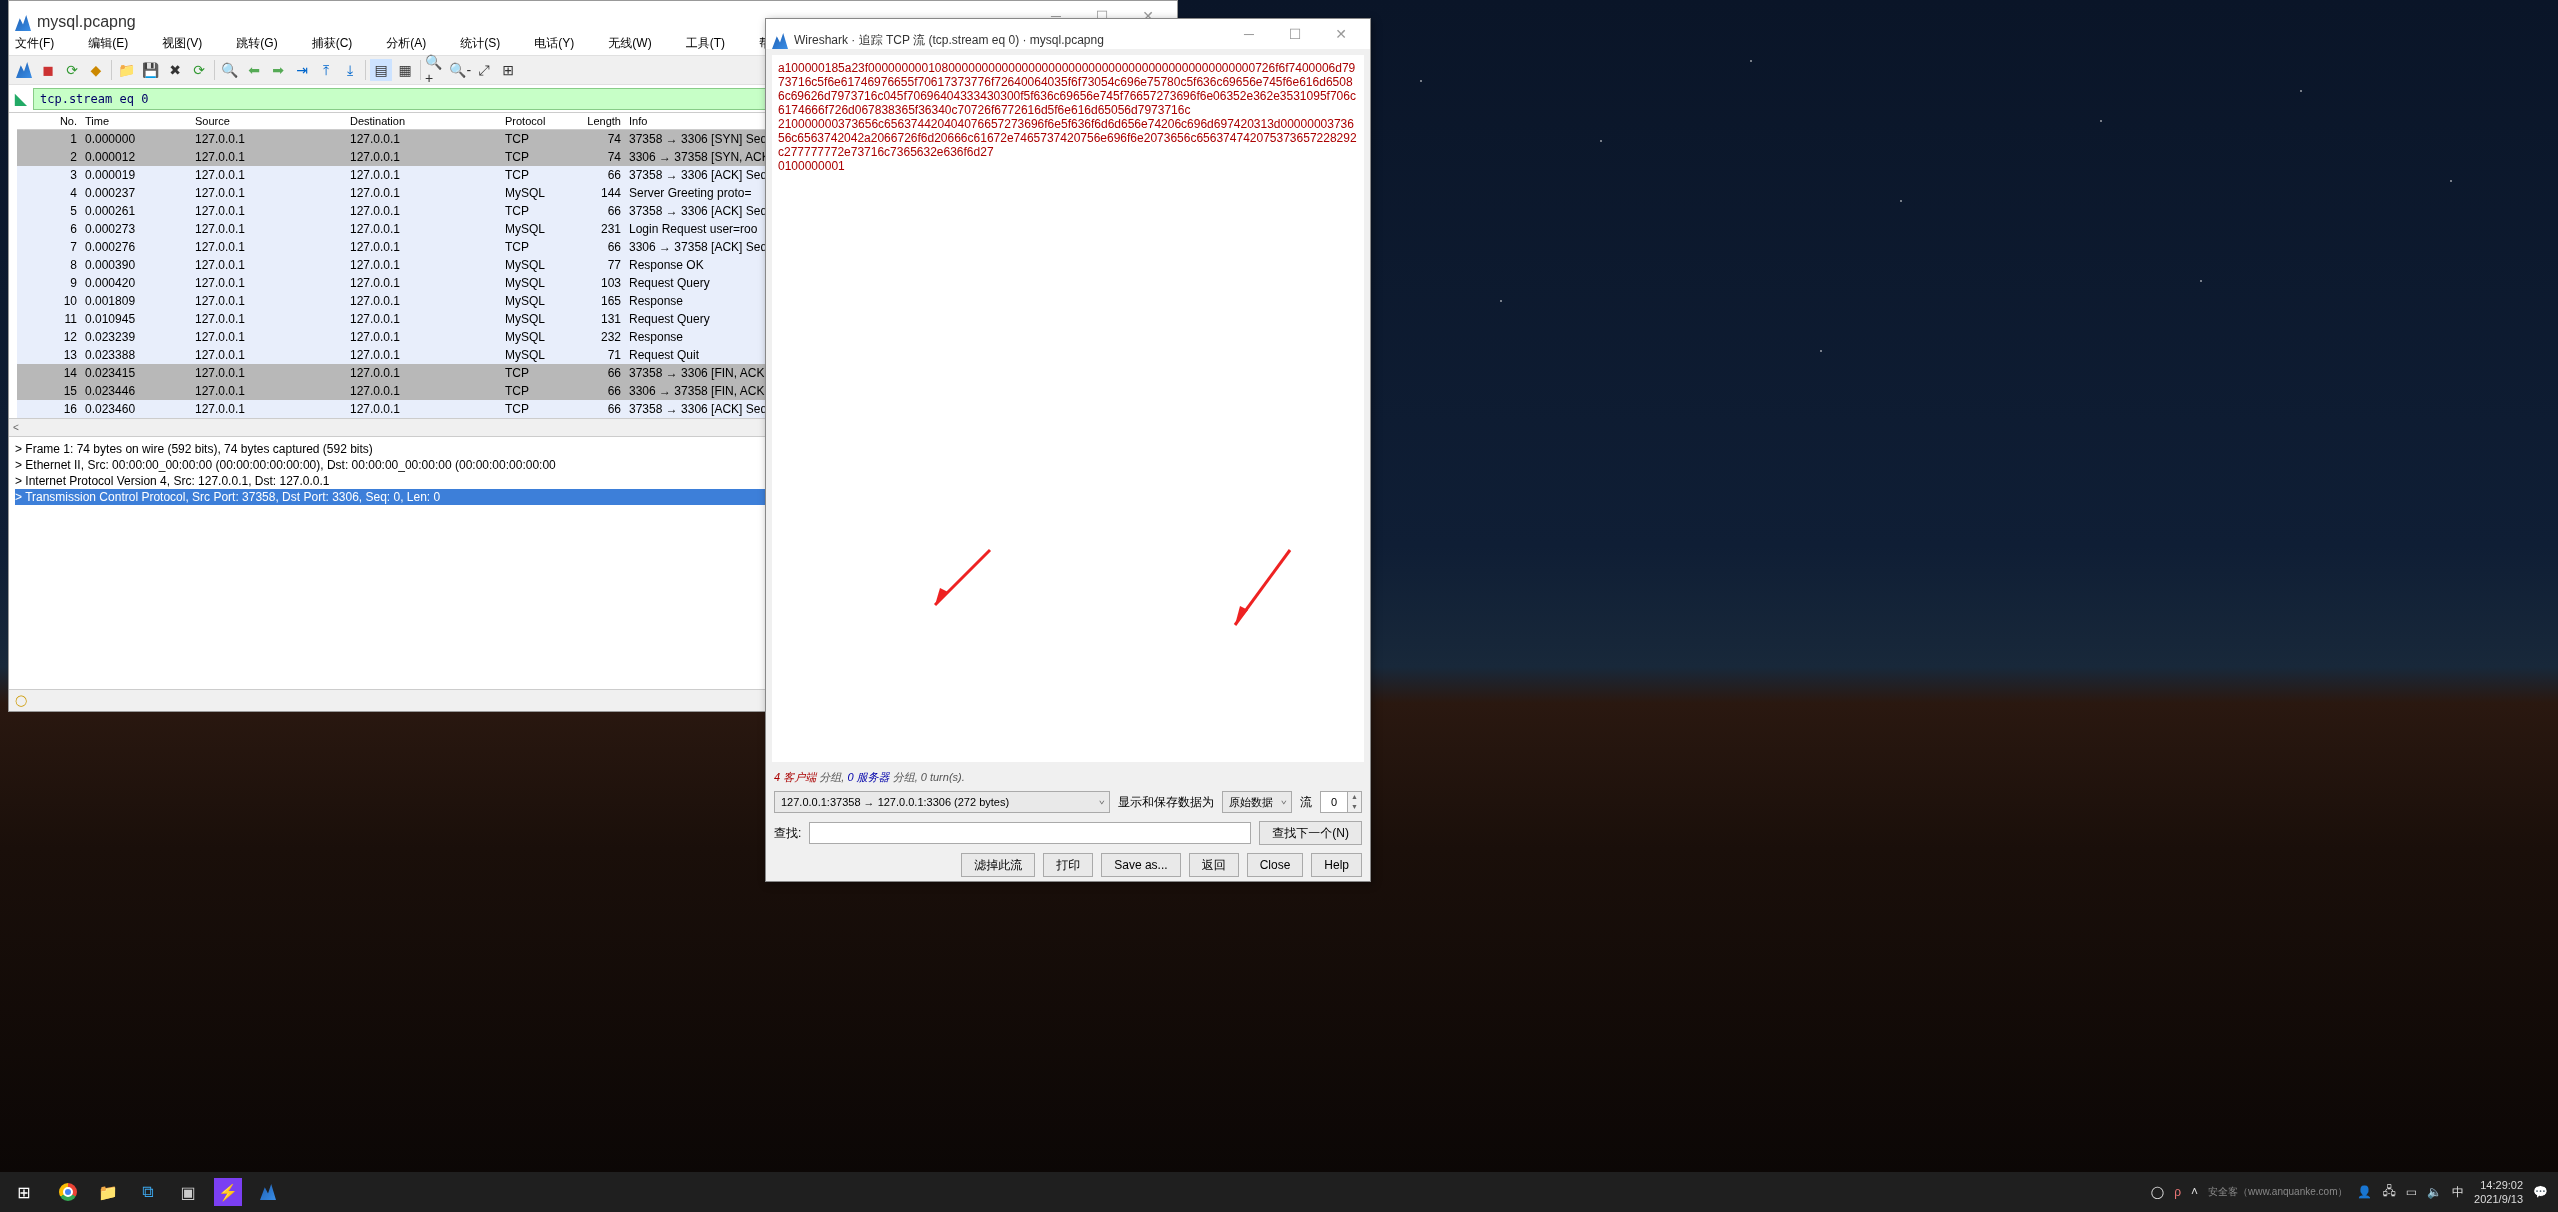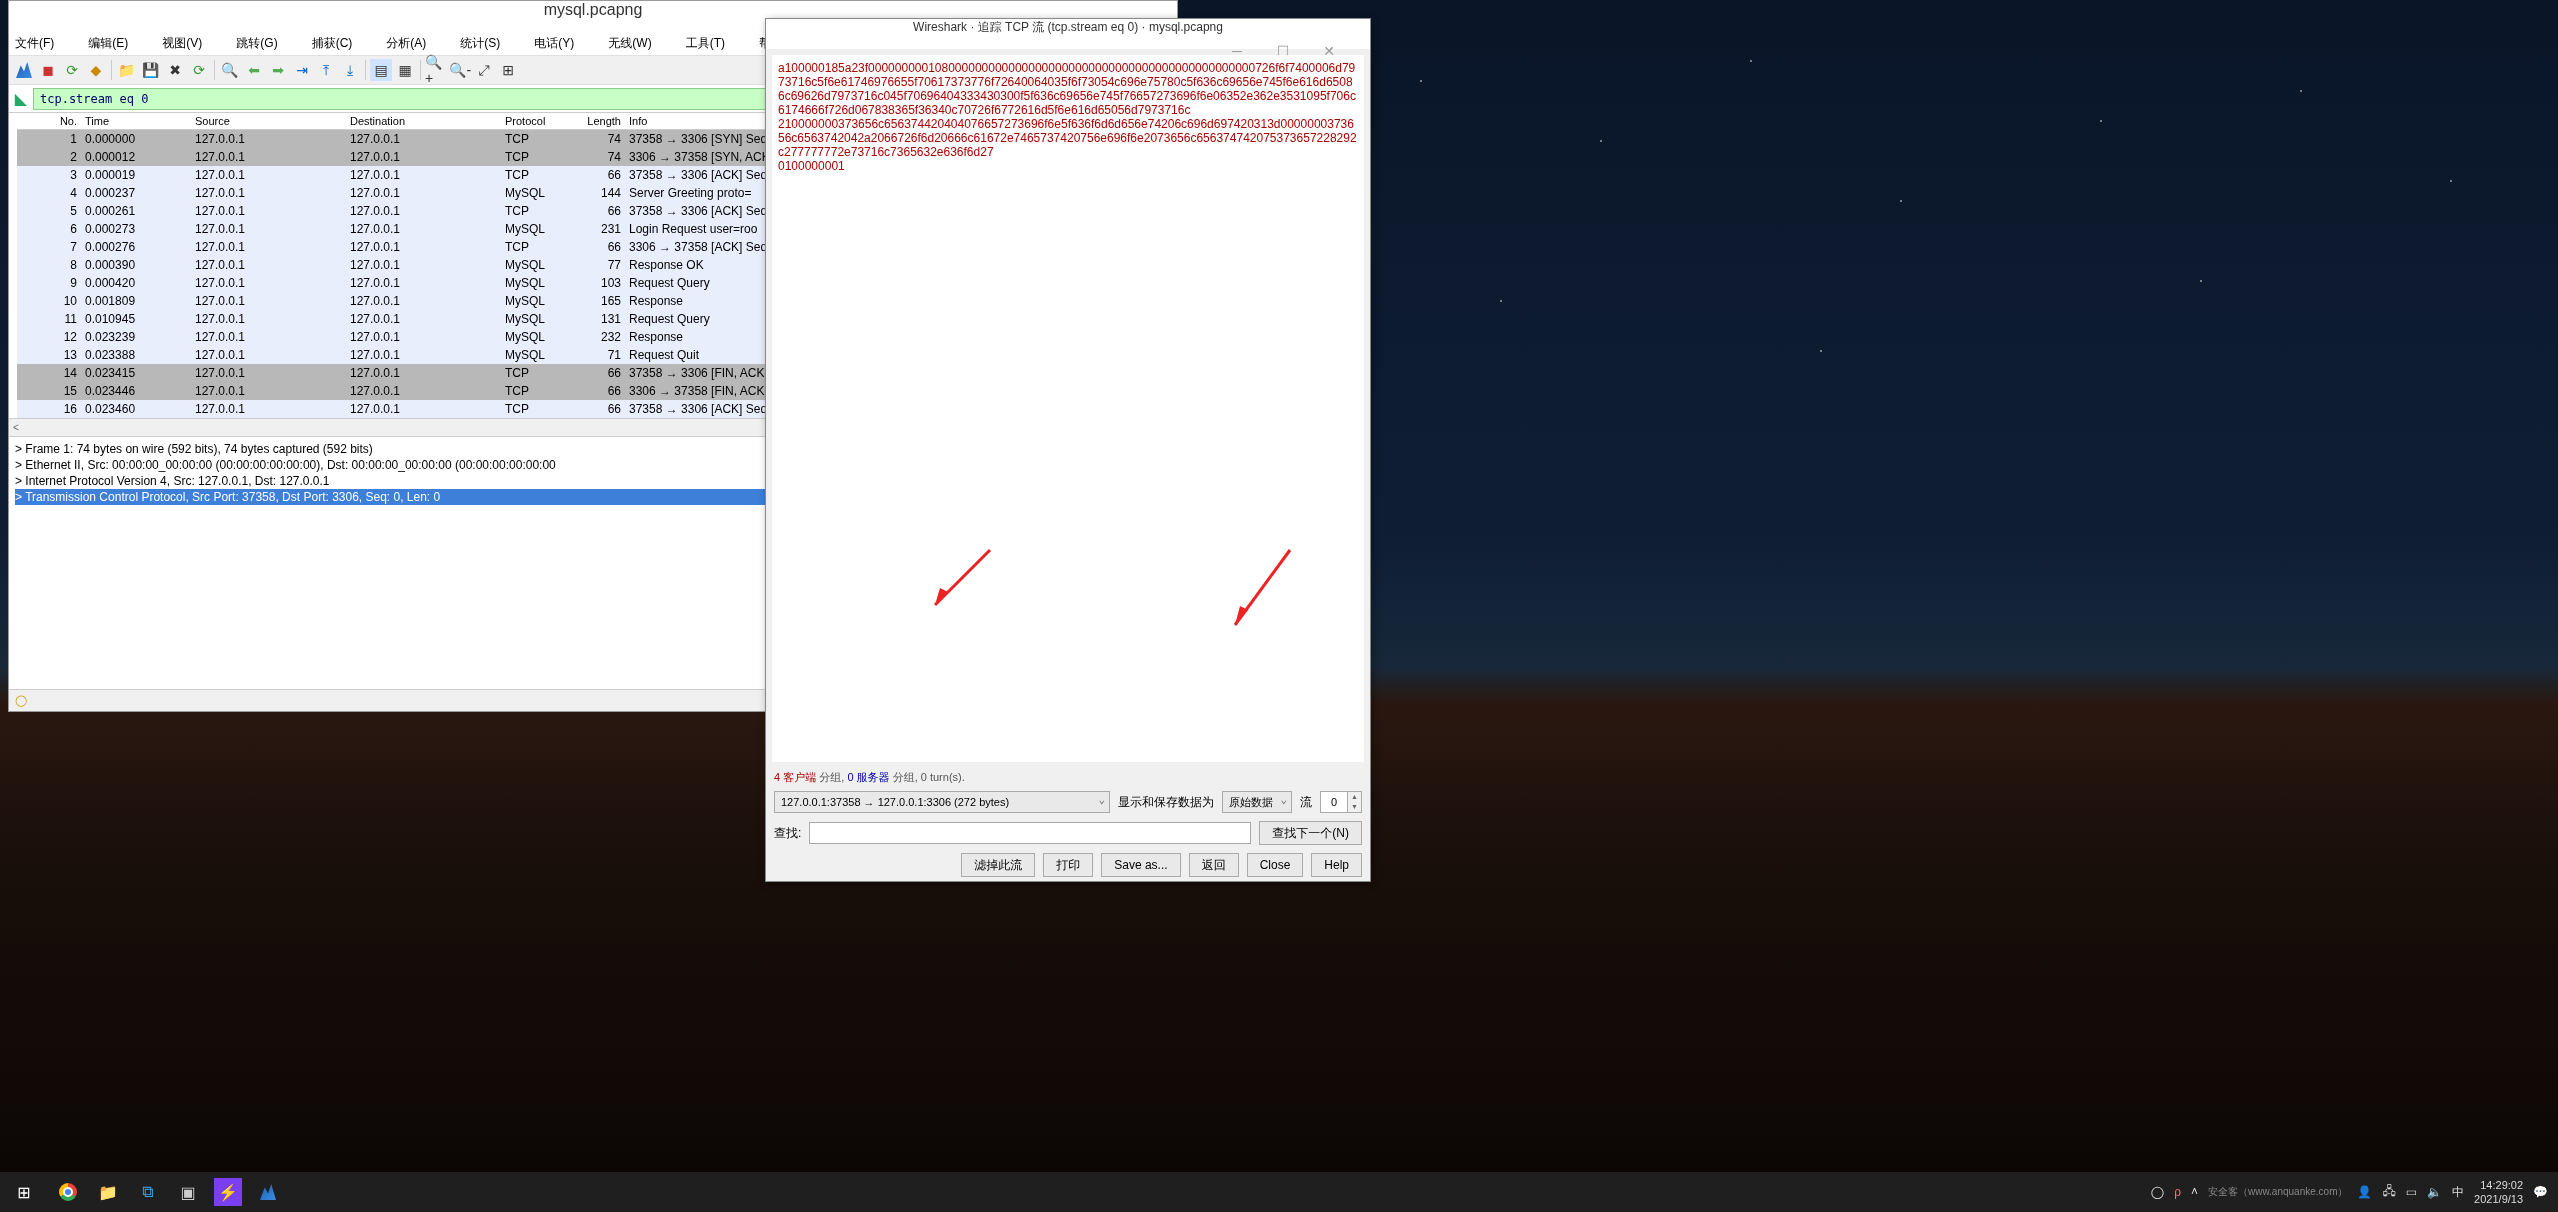--- a/index.html
+++ b/index.html
@@ -4,21 +4,21 @@
 <style>
 * { margin:0; padding:0; box-sizing:border-box; font-family:"Microsoft YaHei","Segoe UI",Tahoma,sans-serif; }
 body { width:2558px; height:1212px; background:#000; position:relative; overflow:hidden; }
 
 
 .desktop { position:absolute; inset:0; background:linear-gradient(180deg,#0a1528 0%,#0f1e35 45%,#18283a 55%,#2a1810 58%,#1a0f0a 70%,#0a0605 100%); }
 .star { position:absolute; width:2px; height:2px; background:#fff; border-radius:50%; opacity:.6; }
 
 
 .win-main { position:absolute; left:8px; top:0; width:1170px; height:712px; background:#fff; border:1px solid #999; display:flex; flex-direction:column; }
-.titlebar { height:30px; display:flex; align-items:center; padding:0 18px; background:#fff; color:#333;flex-direction:column; }
+.titlebar { height:30px; display:flex; align-items:flex-end; padding:0 6px; background:#fff; color:#333; }
 .titlebar .fin { margin-right:6px; }
 .winbtns { margin-left:auto; display:flex; }
 .winbtn { width:46px; height:30px; display:flex; align-items:center; justify-content:center; color:#999; font-size:14px; }
 .menubar { height:24px; display:flex; align-items:center; padding:0 6px; background:#fff; font-size:12px;gap:20px; }
 .menubar span { margin-right:14px; }
 .toolbar { height:30px; display:flex; align-items:center; padding:0 4px; background:#f0f0f0; border-top:1px solid #e0e0e0; border-bottom:1px solid #e0e0e0; gap:2px; }
 .tbtn { width:22px; height:22px; display:flex; align-items:center; justify-content:center; font-size:14px; color:#333; }
 .tsep { width:1px; height:20px; background:#ccc; margin:0 2px; }
 .filterbar { height:28px; display:flex; align-items:center; background:#fff; border-bottom:1px solid #ccc; }
 .filterbar .bm { width:24px; text-align:center; color:#2a6; }
@@ -33,21 +33,21 @@
 .scrollh { height:18px; background:#f0f0f0; border-top:1px solid #ccc; display:flex; align-items:center; font-size:10px; color:#666; padding:0 4px; }
 .details { flex:1; font-family:Consolas,monospace; font-size:12px; padding:4px 6px; overflow:hidden; background:#fff; border-top:1px solid #ccc; }
 .drow { padding:1px 0; white-space:nowrap; }
 .drow.sel { background:#3d7fd9; color:#fff; }
 .statusbar { height:22px; background:#f0f0f0; border-top:1px solid #ccc; display:flex; align-items:center; font-size:11px; padding:0 6px; color:#333; position:relative; }
 
 
 .dlg { position:absolute; left:765px; top:18px; width:606px; height:864px; background:#f0f0f0; border:1px solid #888; display:flex; flex-direction:column; box-shadow:2px 2px 8px rgba(0,0,0,.35); }
 .dlg .titlebar { background:#fff; font-size:12px; }
 .hexarea { flex:1; background:#fff; margin:6px; padding:6px; font-family:Consolas,monospace; font-size:12px; color:#a00; overflow:hidden; word-break:break-all; }
-.sumline { padding:2px 8px; font-size:11px; }
+.sumline { padding:2px 8px; font-size:11px; font-style:italic; }
 .sumline .r{color:#a00;} .sumline .b{color:#00a;} .sumline .g{color:#555;}
 .dlg-row { display:flex; align-items:center; padding:4px 8px; gap:8px; font-size:12px; }
 .combo { height:22px; background:#e9e9e9; border:1px solid #aaa; padding:0 18px 0 6px; font-family:Consolas,monospace; font-size:11px; position:relative; display:flex; align-items:center; }
 .combo::after { content:"⌄"; position:absolute; right:4px; top:1px; color:#666; }
 .txtin { height:22px; background:#fff; border:1px solid #aaa; flex:1; }
 .btn { height:24px; padding:0 12px; background:#e9e9e9; border:1px solid #aaa; font-size:12px; display:flex; align-items:center; }
 .spinner { display:flex; align-items:center; }
 .spinner input { width:28px; height:22px; border:1px solid #aaa; text-align:center; font-size:11px; }
 .spinner .sp { width:14px; height:22px; border:1px solid #aaa; border-left:none; display:flex; flex-direction:column; }
 .spinner .sp span{flex:1;font-size:7px;text-align:center;line-height:10px;color:#666;}

